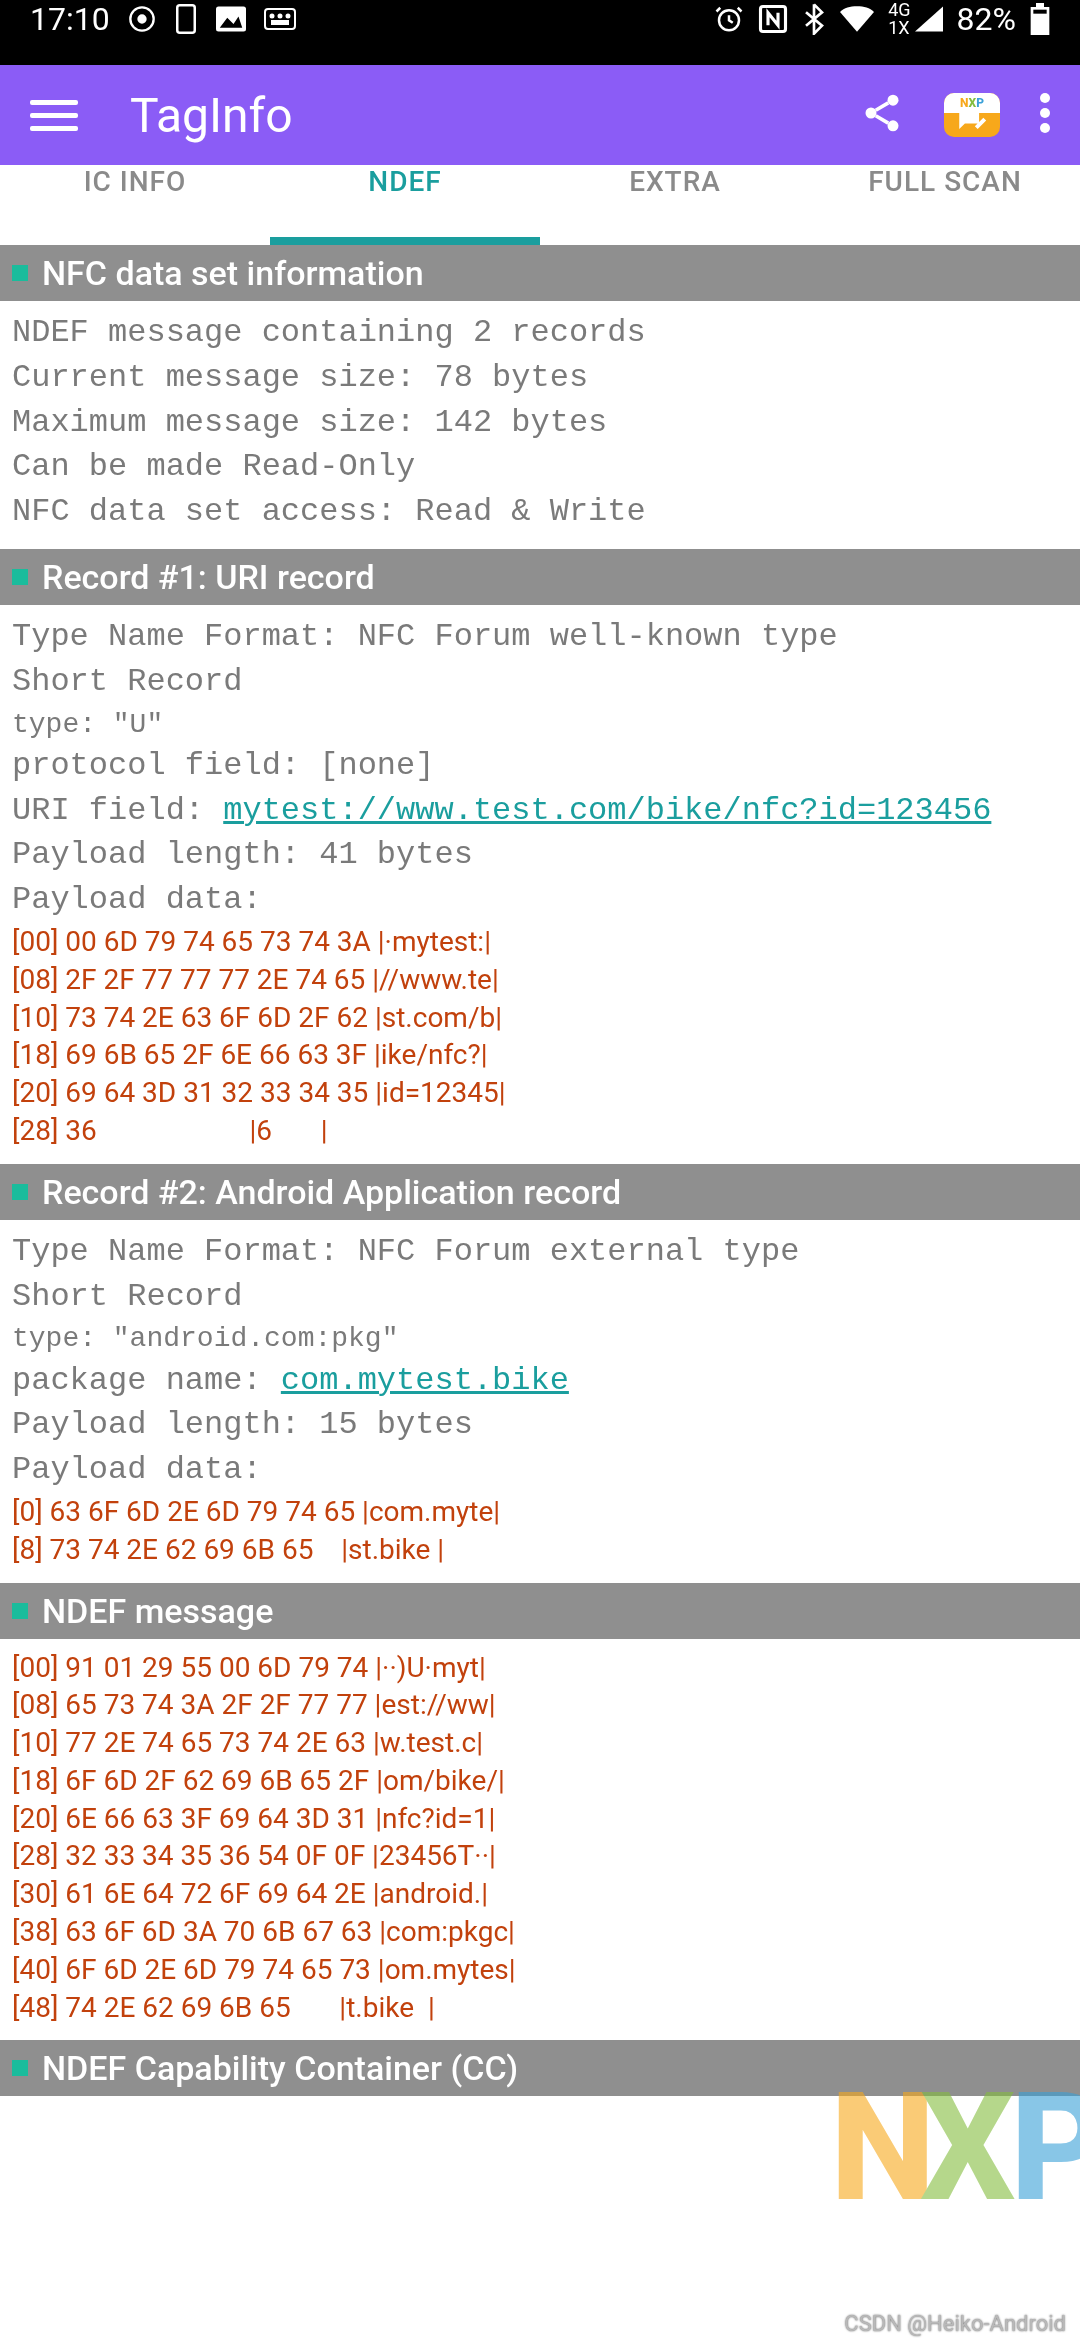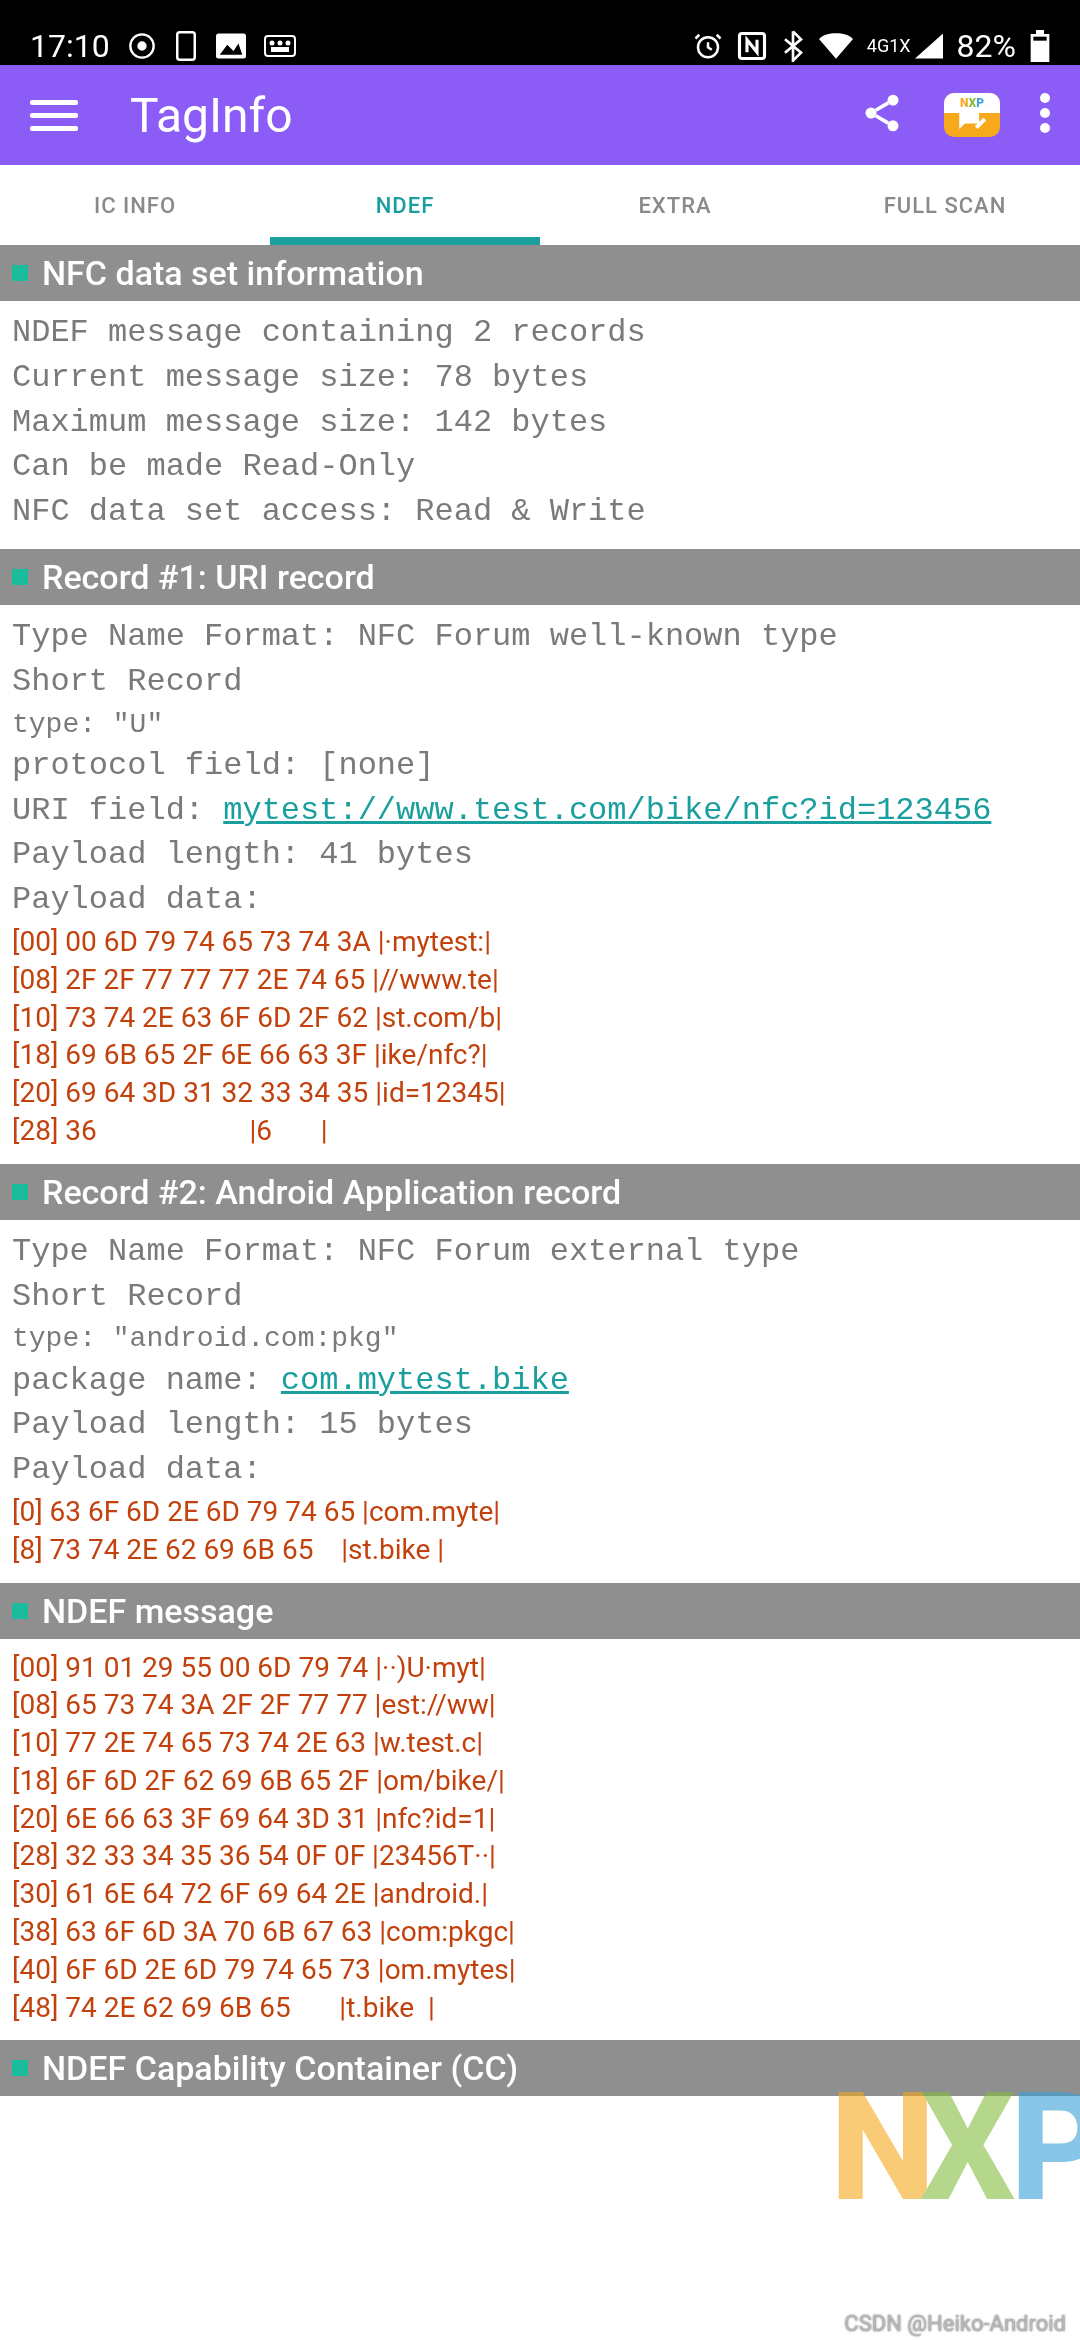--- a/index.html
+++ b/index.html
@@ -1,29 +1,29 @@
 <!DOCTYPE html>
 <html><head>
 <meta charset="utf-8">
 <style>
   * { margin: 0; padding: 0; box-sizing: border-box; }
   html, body { width: 1080px; height: 2340px; font-family: Roboto, "Helvetica Neue", Arial, sans-serif; background: #ffffff; color: #333; }
-  .status-bar { height: 65px; background: #000; color: #fff; display: flex; align-items: flex-end; justify-content: space-between; padding: 0 30px; font-size: 32px; }
+  .status-bar { height: 65px; background: #000; color: #fff; display: flex; align-items: flex-start; justify-content: space-between; padding: 0 30px; font-size: 32px; }
   .status-left { display: flex; align-items: center; gap: 18px; }
   .status-right { display: flex; align-items: center; gap: 14px; }
   .status-icon { display: inline-flex; align-items: center; }
   .app-bar { height: 100px; background: #8b5cf6; color: #fff; display: flex; align-items: center; padding: 0 20px; }
   .hamburger { width: 60px; display: flex; flex-direction: column; gap: 8px; margin-left: 10px; margin-right: 40px; }
   .hamburger span { height: 5px; background: #fff; width: 48px; border-radius: 2px; }
   .app-title { font-size: 48px; font-weight: 400; flex: 1; }
   .app-actions { display: flex; align-items: center; gap: 40px; margin-right: 10px; }
   .app-logo { width: 56px; height: 44px; background: #f7a81b; border-radius: 10px; display: flex; align-items: center; justify-content: center; position: relative; }
   .app-logo-top { position: absolute; top: 0; left: 0; right: 0; height: 20px; background: #fff; border-radius: 10px 10px 0 0; display:flex; align-items:center; justify-content:center; }
   .tabs { height: 80px; background: #fff; display: flex; align-items: stretch; }
-  .tab { flex: 1; display: flex; align-items: center; justify-content: center; font-size: 22px; color: #8a8a8a; font-weight: 500; position: relative; letter-spacing: 1px; }
+  .tab { flex: 1; display: flex; align-items: flex-start; justify-content: center; font-size: 28px; color: #8a8a8a; font-weight: 500; position: relative; letter-spacing: 1px; }
   .tab.active { color: #1a9e9e; }
   .tab.active::after { content: ""; position: absolute; bottom: 0; left: 0; right: 0; height: 8px; background: #1a9e9e; }
   .section-header { background: #8f8f8f; color: #fff; font-size: 34px; font-weight: 500; padding: 8px 12px; display: flex; align-items: center; }
   .section-bullet { width: 16px; height: 16px; background: #1abc9c; margin-right: 14px; display:inline-block; }
   .content { padding: 10px 12px 14px; }
   .content-line { font-size: 32px; color: #7a7a7a; line-height: 1.4; font-family: Liberation Mono, monospace; }
   .mono-line { font-size: 28px; color: #c2410c; line-height: 1.35; font-family: inherit; white-space: pre-wrap; }
   .link { color: #1a9e9e; text-decoration: underline; }
   .watermark {
     position: fixed; bottom: 120px; right: -30px; width: 280px; height: 180px;
@@ -85,21 +85,21 @@
         <svg width="24" height="32" viewBox="0 0 14 24" fill="none" stroke="#fff" stroke-width="2">
           <path d="M7 1v22l6-6-12-10M7 1l6 6-12 10"></path>
         </svg>
       </span>
     <span class="status-icon">
         <svg width="34" height="28" viewBox="0 0 24 18" fill="#fff">
           <path d="M12 18L0 4C3 1 7 0 12 0s9 1 12 4L12 18z"></path>
         </svg>
       </span>
     <span class="status-icon" style="font-size:18px; line-height:1; display:flex; align-items:center; gap:4px;">
-        <span style="display:flex;flex-direction:row;">
+        <span style="display:flex;flex-direction:column;">
           <span>4G</span>
           <span>1X</span>
         </span>
         <svg width="28" height="26" viewBox="0 0 20 18" fill="#fff">
           <path d="M0 18L20 18 20 0z"></path>
         </svg>
       </span>
     <span>82%</span>
     <span class="status-icon">
         <svg width="20" height="32" viewBox="0 0 14 24" fill="#fff">

